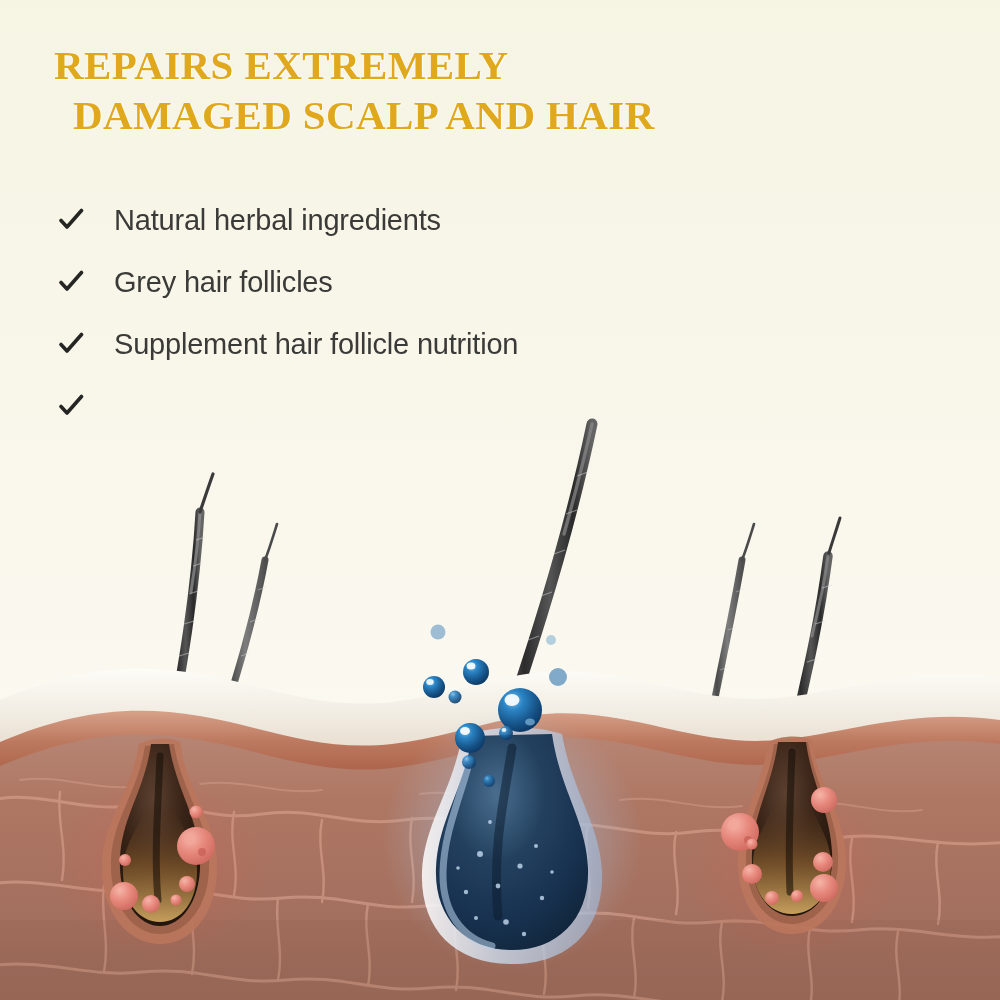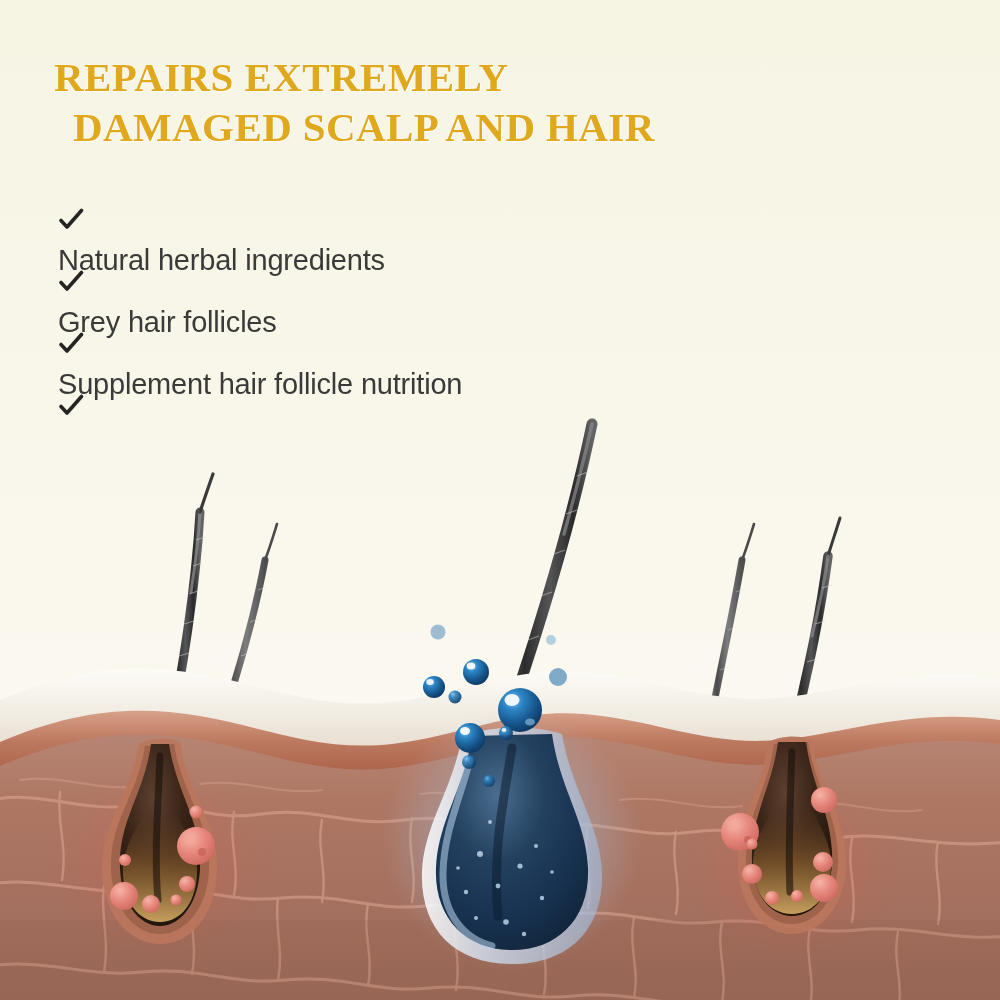--- a/index.html
+++ b/index.html
@@ -9,41 +9,40 @@
     font-family:"Liberation Sans", sans-serif;
     background:#f5f3e1;
   }
   .canvas{
     position:relative;width:1000px;height:1000px;overflow:hidden;
     background:linear-gradient(180deg,#f6f4e3 0%,#f5f3e1 45%,#f7f5e8 62%,#fbf8f2 72%);
   }
 
   
   .headline{
-    position:absolute;left:54px;top:52px;width:820px;
+    position:absolute;left:54px;top:40px;width:820px;
     font-family:"Liberation Serif", serif;
     font-weight:700;
     font-size:41px;
     line-height:1.22;
     letter-spacing:0.4px;
     color:#e0a81c;
     text-shadow:0 0 2px rgba(255,255,255,.95), 1px 1px 0 rgba(255,255,255,.8);
     z-index:40;
     margin:0;
   }
   .headline .l2{display:block;margin-left:19px;}
 
   .bullets{
     position:absolute;left:58px;top:204px;width:760px;
     list-style:none;margin:0;padding:0;z-index:40;
   }
   .bullets li{
-    display:flex;align-items:baseline;gap:14px;
+    display:flex;align-items:baseline;gap:30px;
     height:62px;
-    flex-direction:column;
   }
   .chk{
     flex:0 0 auto;width:26px;height:26px;position:relative;top:3px;
   }
   .chk svg{display:block;}
   .btxt{
     font-family:"Liberation Sans", sans-serif;
     font-size:29px;
     font-weight:400;
     color:#3a3a38;

